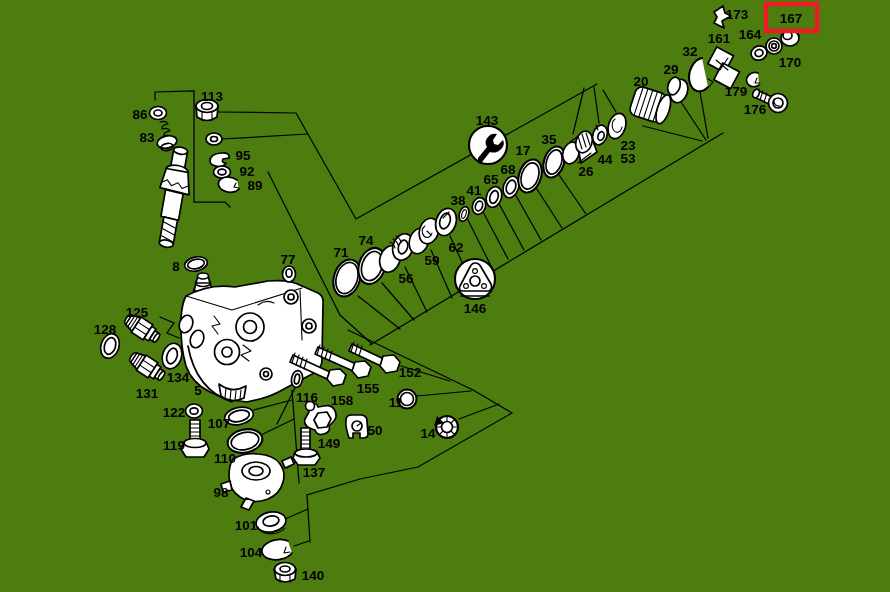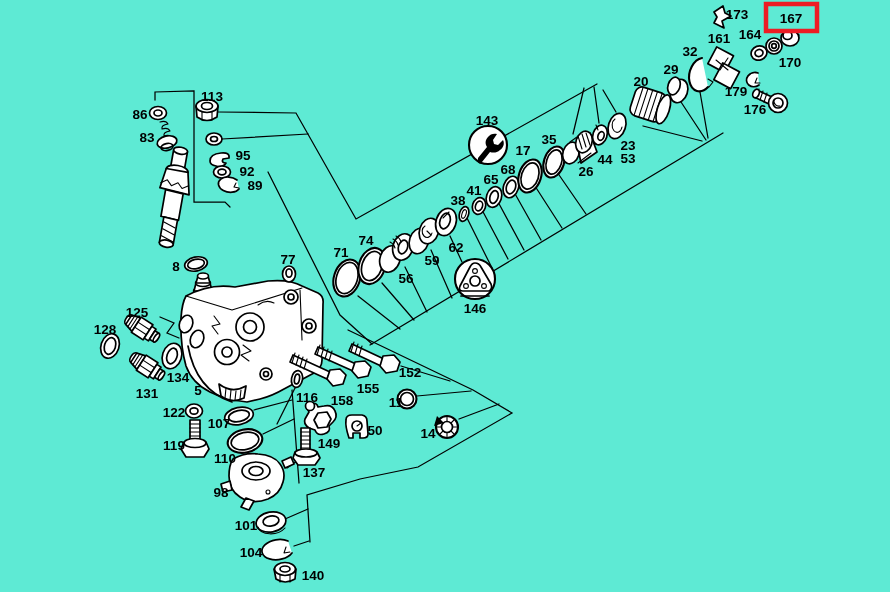--- a/index.html
+++ b/index.html
@@ -1,16 +1,16 @@
 <!DOCTYPE html>
 <html><head>
 <meta charset="utf-8">
 <style>
   html,body{margin:0;padding:0;background:#fff;}
-  .stage{position:relative;width:890px;height:592px;background:#5eead4;overflow:hidden;}
+  .stage{position:relative;width:890px;height:592px;background:#4d7c0f;overflow:hidden;}
   svg{display:block;}
   
   .ld path,.ld polyline,.ld line{stroke:#000;stroke-width:1.25;fill:none;stroke-linecap:round;}
   
   .pt path,.pt polyline,.pt line,.pt ellipse,.pt circle,.pt rect,.pt polygon{stroke:#000;stroke-width:1.7;fill:none;stroke-linejoin:round;stroke-linecap:round;}
   .pt .w{fill:#fff;}
   .pt .k{fill:#000;stroke:none;}
   .pt .thin{stroke-width:1.1;}
   .pt .thick{stroke-width:2.1;}
   

